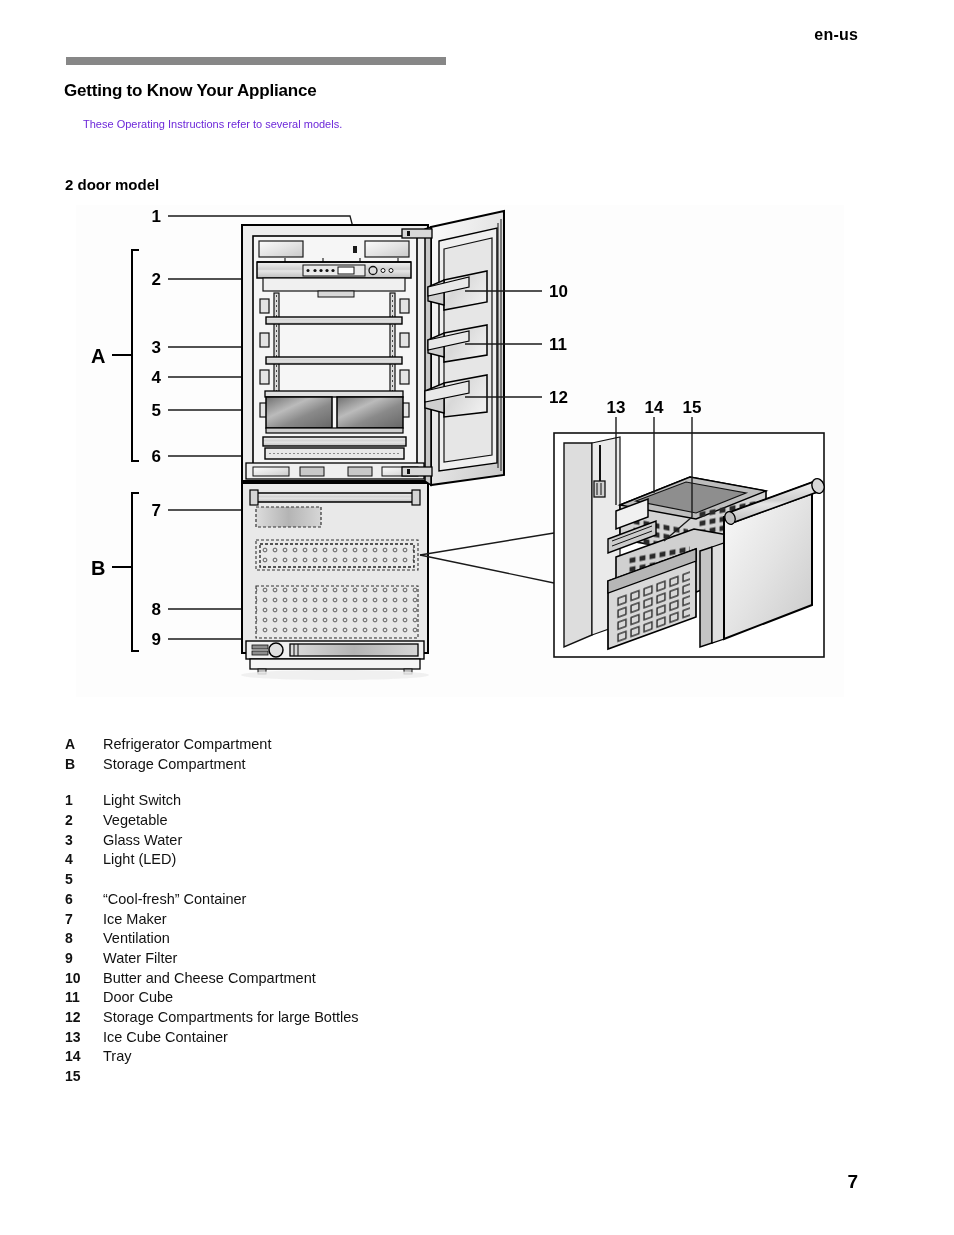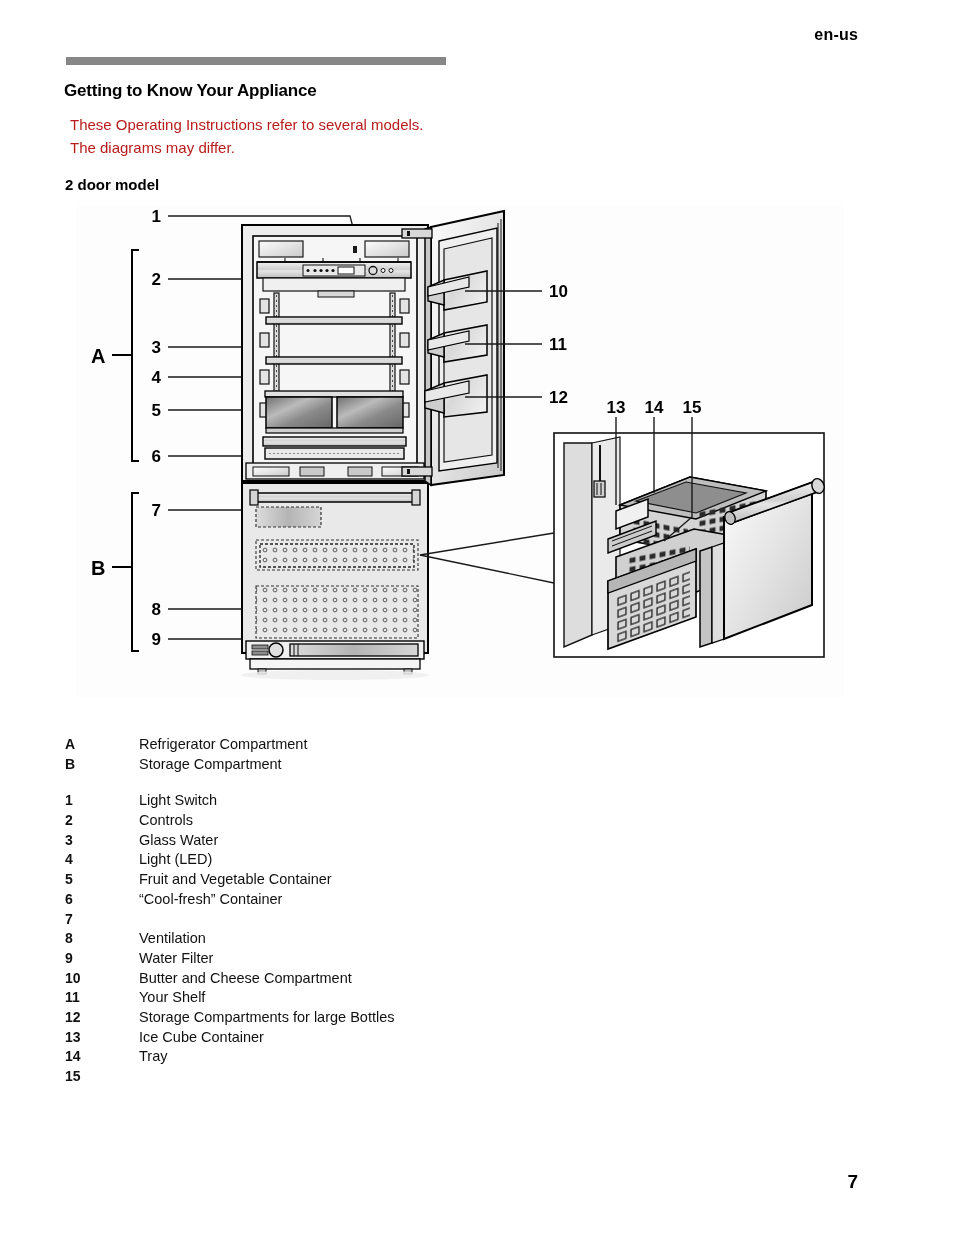--- a/index.html
+++ b/index.html
@@ -34,25 +34,25 @@
   #page-title {
     position: absolute;
     left: 64px;
     top: 70px;
     font-size: 17px;
     font-weight: bold;
     letter-spacing: -0.2px;
   }
   #intro {
     position: absolute;
-    left: 70px;
+    left: 83px;
     top: 113px;
-    font-size: 15px;
+    font-size: 11px;
     line-height: 23px;
-    color: #b91c1c;
+    color: #6d28d9;
   }
   #section-heading {
     position: absolute;
     left: 65px;
     top: 176px;
     font-size: 15px;
     font-weight: bold;
   }
 
   
@@ -78,41 +78,40 @@
     display: flex;
     align-items: baseline;
     height: 19.7px;
   }
   .legend-key {
     width: 38px;
     flex: 0 0 38px;
     font-weight: bold;
     font-size: 14px;
   }
-  .legend-label { flex: 1 1 auto; margin-left: 36px; }
+  .legend-label { flex: 1 1 auto; }
   .legend-gap { height: 17px; }
 
   
   #page-number {
     position: absolute;
     right: 96px;
     bottom: 42px;
     font-size: 19px;
     font-weight: bold;
   }
 </style>
 </head>
 <body>
 
 <div id="lang-tag">en-us</div>
 <div id="title-rule"></div>
 <h1 id="page-title">Getting to Know Your Appliance</h1>
 <div id="intro">
   <div>These Operating Instructions refer to several models.</div>
-  <div>The diagrams may differ.</div>
 </div>
 <div id="section-heading">2 door model</div>
 
 <div id="figure">
 <svg width="800" height="500" viewBox="0 0 800 500" xmlns="http://www.w3.org/2000/svg">
   <defs>
     <linearGradient id="gMetal" x1="0" y1="0" x2="0" y2="1">
       <stop offset="0%" stop-color="#f2f2f2"></stop>
       <stop offset="45%" stop-color="#cfcfcf"></stop>
       <stop offset="55%" stop-color="#e6e6e6"></stop>
@@ -440,56 +439,56 @@
   </div>
 
   <div class="legend-gap"></div>
 
   <div class="legend-row">
     <div class="legend-key">1</div>
     <div class="legend-label">Light Switch</div>
   </div>
   <div class="legend-row">
     <div class="legend-key">2</div>
-    <div class="legend-label">Controls</div>
+    <div class="legend-label">Vegetable</div>
   </div>
   <div class="legend-row">
     <div class="legend-key">3</div>
     <div class="legend-label">Glass Water</div>
   </div>
   <div class="legend-row">
     <div class="legend-key">4</div>
     <div class="legend-label">Light (LED)</div>
   </div>
   <div class="legend-row">
     <div class="legend-key">5</div>
-    <div class="legend-label">Fruit and Vegetable Container</div>
   </div>
   <div class="legend-row">
     <div class="legend-key">6</div>
     <div class="legend-label">“Cool-fresh” Container</div>
   </div>
   <div class="legend-row">
     <div class="legend-key">7</div>
+    <div class="legend-label">Ice Maker</div>
   </div>
   <div class="legend-row">
     <div class="legend-key">8</div>
     <div class="legend-label">Ventilation</div>
   </div>
   <div class="legend-row">
     <div class="legend-key">9</div>
     <div class="legend-label">Water Filter</div>
   </div>
   <div class="legend-row">
     <div class="legend-key">10</div>
     <div class="legend-label">Butter and Cheese Compartment</div>
   </div>
   <div class="legend-row">
     <div class="legend-key">11</div>
-    <div class="legend-label">Your Shelf</div>
+    <div class="legend-label">Door Cube</div>
   </div>
   <div class="legend-row">
     <div class="legend-key">12</div>
     <div class="legend-label">Storage Compartments for large Bottles</div>
   </div>
   <div class="legend-row">
     <div class="legend-key">13</div>
     <div class="legend-label">Ice Cube Container</div>
   </div>
   <div class="legend-row">

